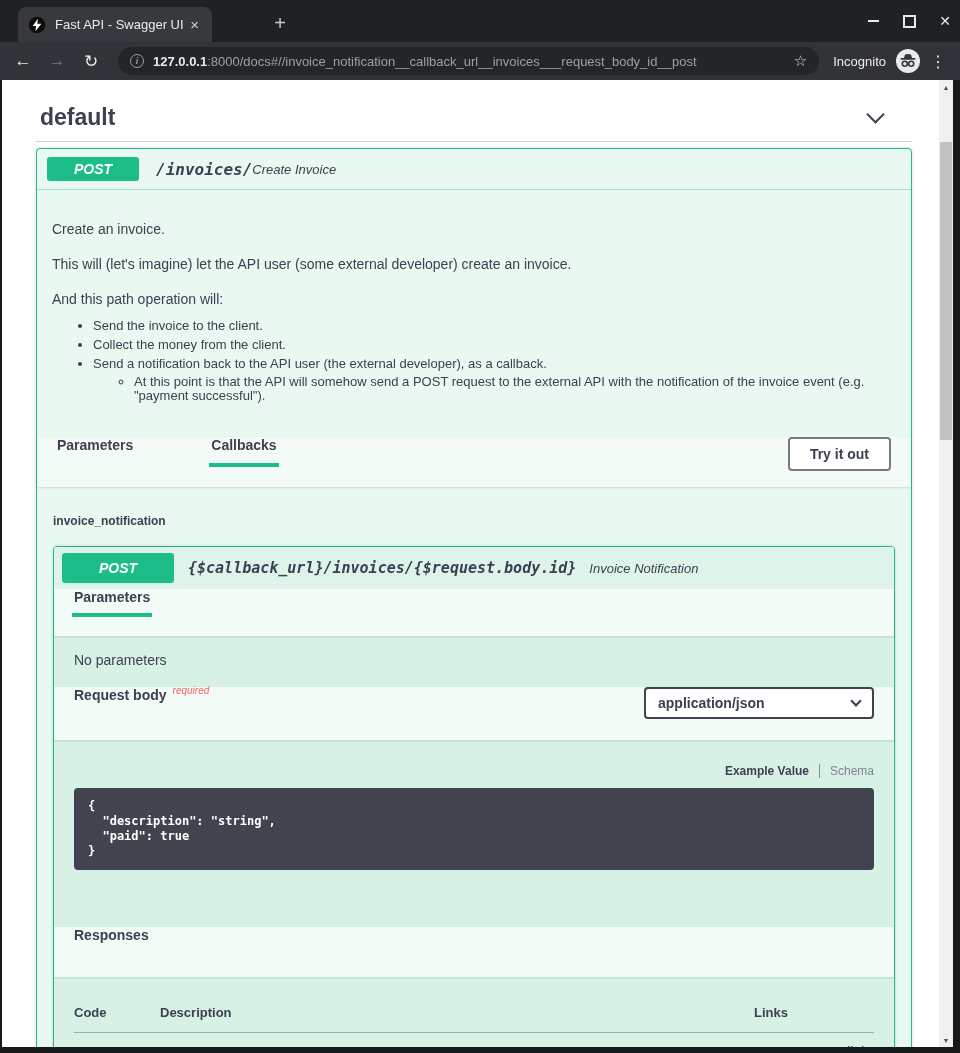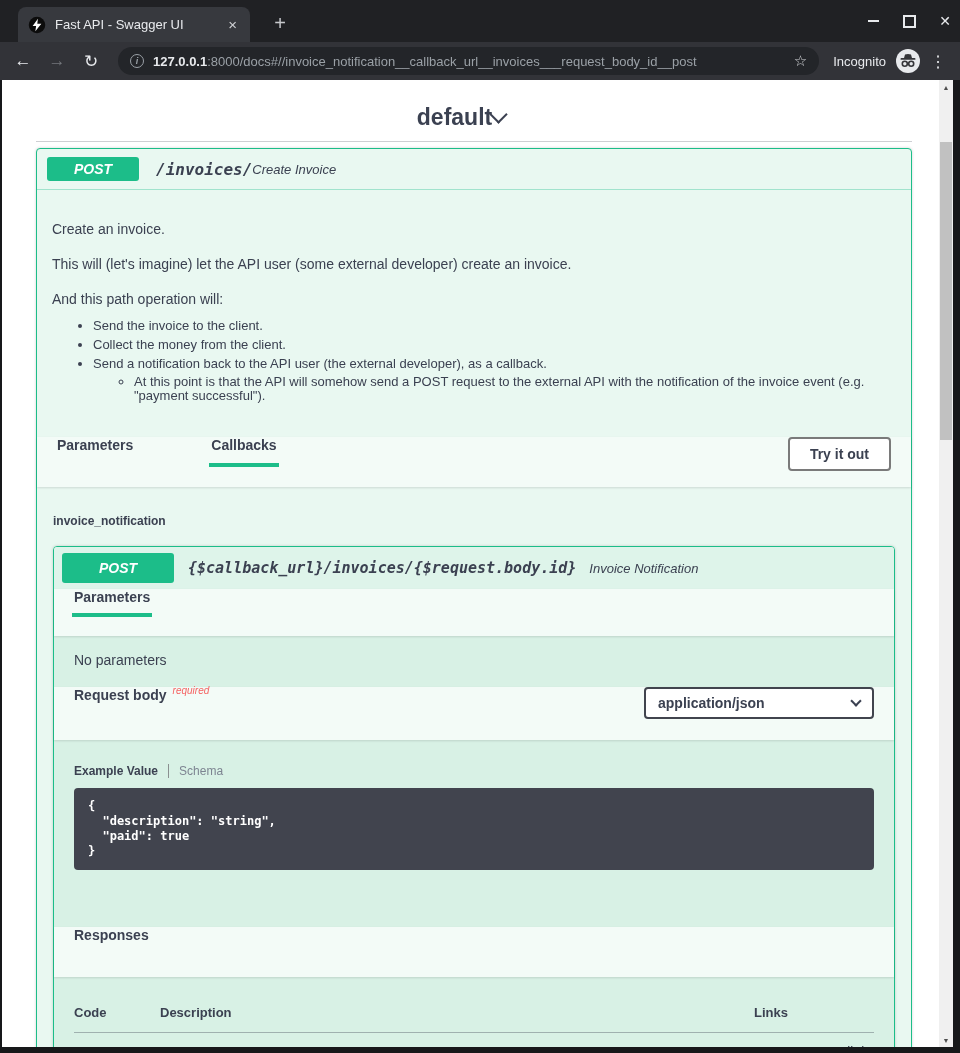--- a/index.html
+++ b/index.html
@@ -3,21 +3,21 @@
 <meta charset="utf-8">
 <style>
   * { margin:0; padding:0; box-sizing:border-box; }
   html,body { width:960px; height:1053px; }
   body { font-family:"Liberation Sans", sans-serif; background:#17181a; }
 
   .window { position:relative; width:960px; height:1053px; background:#17181a; overflow:hidden; }
 
   
   .tabstrip { position:absolute; top:0; left:0; right:0; height:42px; background:#202124; }
-  .tab { position:absolute; left:18px; top:7px; width:232px; height:35px; background:#37393e;
+  .tab { position:absolute; left:18px; top:7px; width:194px; height:35px; background:#37393e;
          border-radius:8px 8px 0 0; display:flex; align-items:center; padding:0 10px; color:#e8eaed; }
   .favicon { width:18px; height:18px; flex:0 0 auto; }
   .tab-title { flex:1; font-size:13px; margin-left:9px; white-space:nowrap; overflow:hidden; }
   .tab-close { font-size:15px; color:#cfd1d4; padding:0 3px; cursor:default; }
   .newtab { position:absolute; left:266px; top:9px; width:28px; height:28px; color:#c6c8cc;
             font-size:20px; display:flex; align-items:center; justify-content:center; }
   .win-controls { position:absolute; right:8px; top:8px; display:flex; align-items:center; gap:22px; height:26px; }
   .win-btn { width:14px; height:14px; position:relative; display:flex; align-items:center; justify-content:center; color:#e8eaed; }
   .win-min::after { content:""; width:11px; height:2px; background:#e8eaed; }
   .win-max::after { content:""; width:9px; height:9px; border:2px solid #e8eaed; }
@@ -45,21 +45,21 @@
   .scrollbar { position:absolute; right:0; top:0; bottom:0; width:14px; background:#f0f0f0; }
   .sb-arrow { position:absolute; left:0; width:14px; height:14px; color:#4f4f4f; font-size:7px;
               display:flex; align-items:center; justify-content:center; }
   .sb-up { top:0; } .sb-down { bottom:0; }
   .sb-thumb { position:absolute; left:1px; right:1px; top:62px; height:298px; background:#c1c1c1; }
 
   .page { position:absolute; top:0; left:0; right:14px; bottom:0; overflow:hidden;
           color:var(--heading_text); padding:0 27px 0 34px; }
 
   
-  .sec-head { display:flex; align-items:center; justify-content:center; margin:22px 0 0 4px; height:30px; }
+  .sec-head { display:flex; align-items:center; justify-content:space-between; margin:22px 0 0 4px; height:30px; }
   .sec-head h3 { font-size:23px; font-weight:700; color:var(--heading_text); }
   .chev-down { width:13px; height:13px; border-right:2px solid var(--heading_text);
                border-bottom:2px solid var(--heading_text); transform:rotate(45deg);
                margin:-6px 30px 0 0; }
   .sec-divider { border-bottom:1px solid rgba(59,65,81,.25); margin-top:9px; }
 
   
   .opblock { margin-top:6px; border:1px solid var(--accent); border-radius:4px;
              background:var(--block_bg); box-shadow:0 0 3px rgba(0,0,0,.18); }
   .op-summary { display:flex; align-items:center; padding:8px 10px; border-bottom:1px solid rgba(28,189,137,.35);font-style:italic; }
@@ -101,21 +101,21 @@
   .reqbody-label { font-size:14px; font-weight:700; }
   .required-sup { color:var(--required_red); font-size:10px; font-weight:400; margin-left:6px;
                   position:relative; top:-6px;font-style:italic; }
   .select-box { width:230px; height:32px; background:#fff; border:2px solid #41444e; border-radius:4px;
                 display:flex; align-items:center; padding:0 12px; }
   .select-box .sel-val { flex:1; font-size:14px; font-weight:700; color:var(--heading_text); }
   .sel-chev { width:8px; height:8px; border-right:2px solid #3b4151; border-bottom:2px solid #3b4151;
               transform:rotate(45deg); margin-top:-4px; }
 
   .example-sect { padding:24px 20px 57px; }
-  .model-tabs { display:flex; align-items:center; }
+  .model-tabs { display:flex; align-items:center;justify-content:flex-end; }
   .model-tab { font-size:12px; font-weight:700; color:var(--heading_text); }
   .model-tab.dim { color:#7d8491; font-weight:400; }
   .model-div { width:1px; height:14px; background:#8a9090; margin:0 10px; }
   pre.codeblock { margin-top:10px; background:var(--code_bg); color:#fff; border-radius:4px;
                   font-family:"DejaVu Sans Mono","Liberation Mono",monospace; font-weight:700;
                   font-size:12px; line-height:15px; padding:11px 14px; min-height:81px; white-space:pre; }
 
   .responses-row { height:50px; }
   .responses-label { font-size:14px; font-weight:700; }
 

